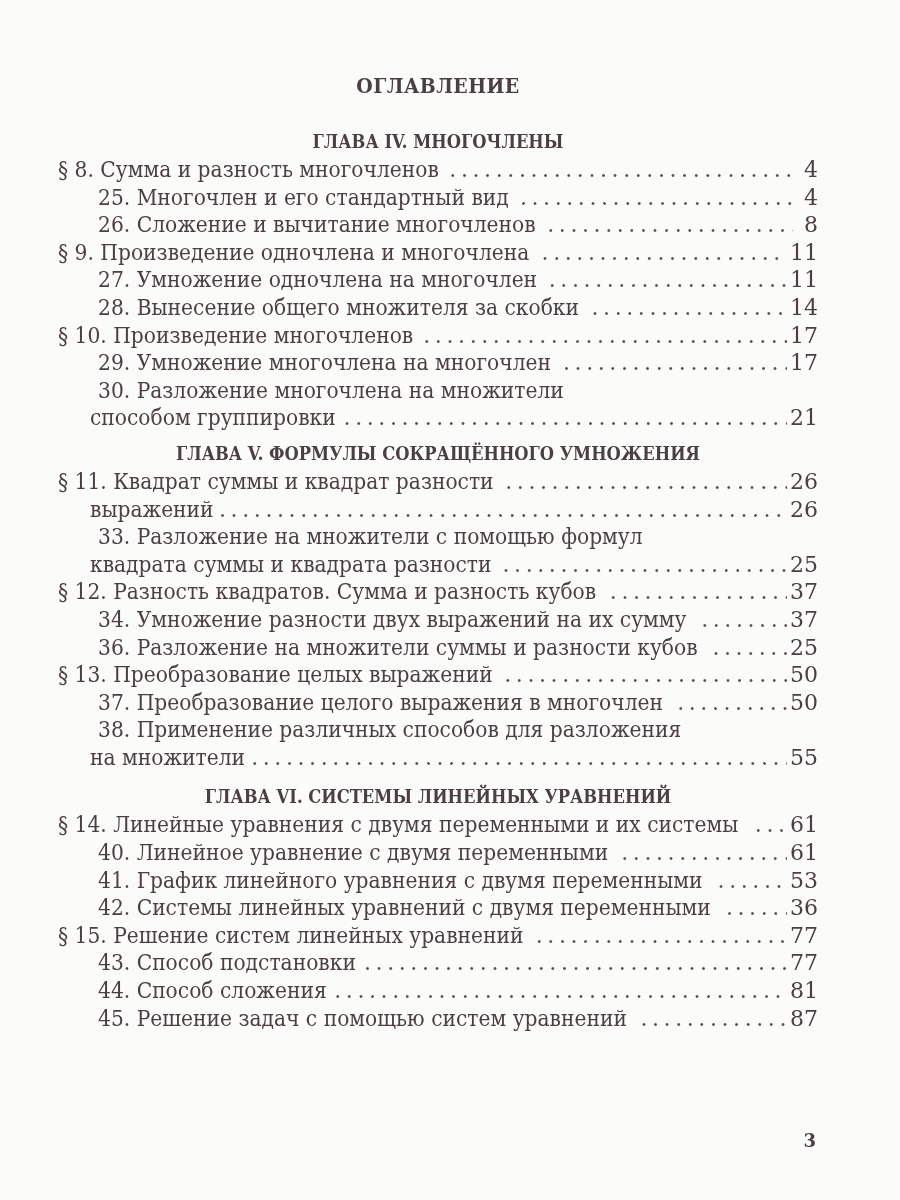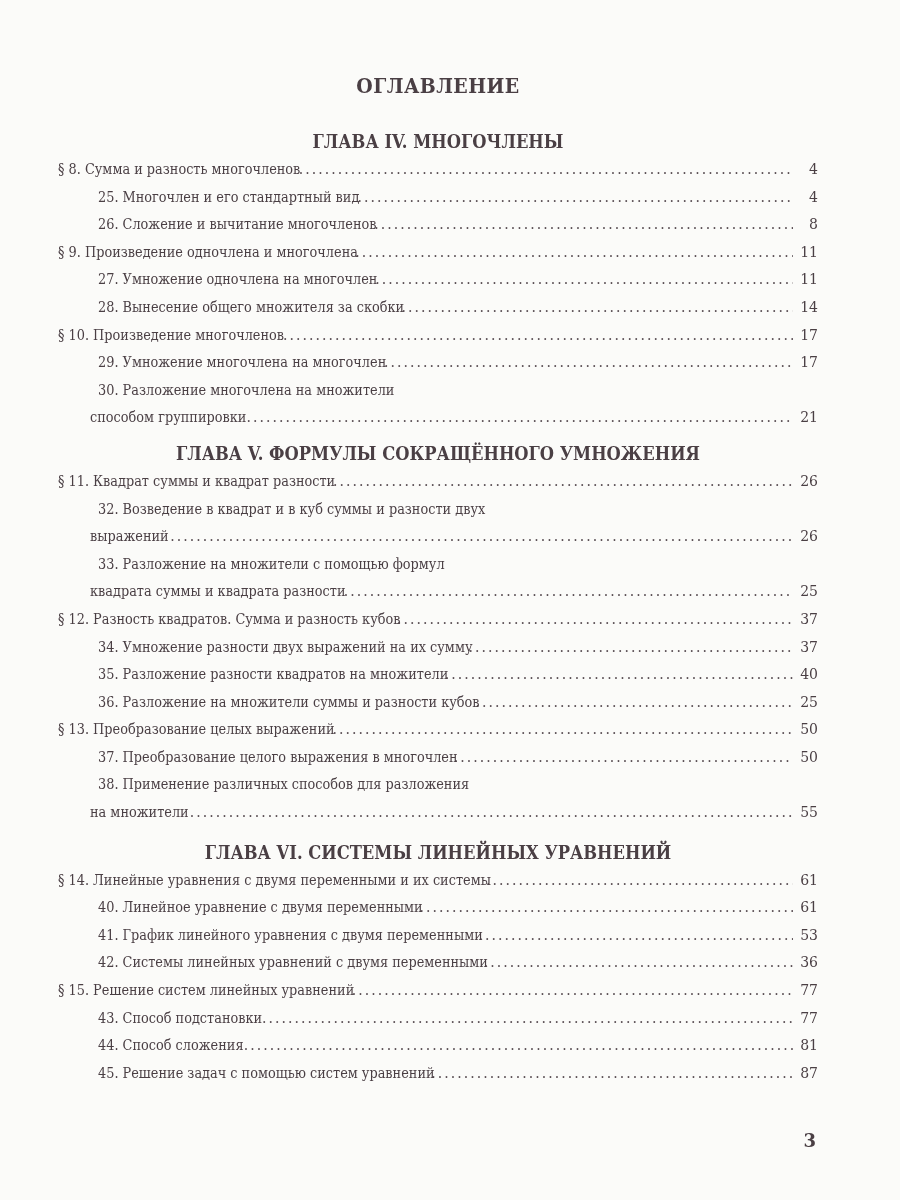--- a/index.html
+++ b/index.html
@@ -36,21 +36,21 @@
       transform: scaleX(0.86);
       white-space: nowrap;
     }
     .chapter.ch5 { margin-top: 6px; }
     .chapter.ch6 { margin-top: 10px; }
     .entry {
       display: flex;
       align-items: flex-end;
       height: 27.6px;
       line-height: 27.6px;
-      font-size: 14px;
+      font-size: 22px;
       white-space: nowrap;
     }
     .entry.para { padding-left: 0; }
     .entry.sub { padding-left: 40px; }
     .entry.cont { padding-left: 32px; }
     .entry .label {
       flex: 0 0 auto;
       transform-origin: left center;
     }
     .entry .dots {
@@ -131,23 +131,20 @@
         <span class="label" style="transform: scaleX(0.92); margin-right: -16.48px;"><span>способом группировки</span></span>
         <span class="dots"></span>
         <span class="page-num">21</span>
       </div>
       <div class="chapter ch5">ГЛАВА V. ФОРМУЛЫ СОКРАЩЁННОГО УМНОЖЕНИЯ</div>
       <div class="entry para">
         <span class="label" style="transform: scaleX(0.92); margin-right: -29.28px;"><span>§ 11.</span> <span>Квадрат суммы и квадрат разности</span></span>
         <span class="dots"></span>
         <span class="page-num">26</span>
       </div>
-      <div class="entry sub nopage">
-        <span class="label" style="transform: scaleX(0.92); margin-right: -40.88px;"><span>32.</span> <span>Возведение в квадрат и в куб суммы и разности  двух</span></span>
-      </div>
       <div class="entry cont">
         <span class="label" style="transform: scaleX(0.92); margin-right: -8.32px;"><span>выражений</span></span>
         <span class="dots"></span>
         <span class="page-num">26</span>
       </div>
       <div class="entry sub nopage">
         <span class="label" style="transform: scaleX(0.92); margin-right: -36.56px;"><span>33.</span> <span>Разложение на множители с помощью формул</span></span>
       </div>
       <div class="entry cont">
         <span class="label" style="transform: scaleX(0.92); margin-right: -26.96px;"><span>квадрата суммы и квадрата разности</span></span>
@@ -156,25 +153,20 @@
       </div>
       <div class="entry para">
         <span class="label" style="transform: scaleX(0.92); margin-right: -36.16px;"><span>§ 12.</span> <span>Разность квадратов. Сумма и разность кубов</span></span>
         <span class="dots"></span>
         <span class="page-num">37</span>
       </div>
       <div class="entry sub">
         <span class="label" style="transform: scaleX(0.92); margin-right: -39.52px;"><span>34.</span> <span>Умножение разности двух выражений на их сумму</span></span>
         <span class="dots"></span>
         <span class="page-num">37</span>
-      </div>
-      <div class="entry sub">
-        <span class="label" style="transform: scaleX(0.92); margin-right: -36.96px;"><span>35.</span> <span>Разложение разности квадратов на множители</span></span>
-        <span class="dots"></span>
-        <span class="page-num">40</span>
       </div>
       <div class="entry sub">
         <span class="label" style="transform: scaleX(0.92); margin-right: -40.32px;"><span>36.</span> <span>Разложение на множители суммы и разности кубов</span></span>
         <span class="dots"></span>
         <span class="page-num">25</span>
       </div>
       <div class="entry para">
         <span class="label" style="transform: scaleX(0.92); margin-right: -29.2px;"><span>§ 13.</span> <span>Преобразование целых выражений</span></span>
         <span class="dots"></span>
         <span class="page-num">50</span>

